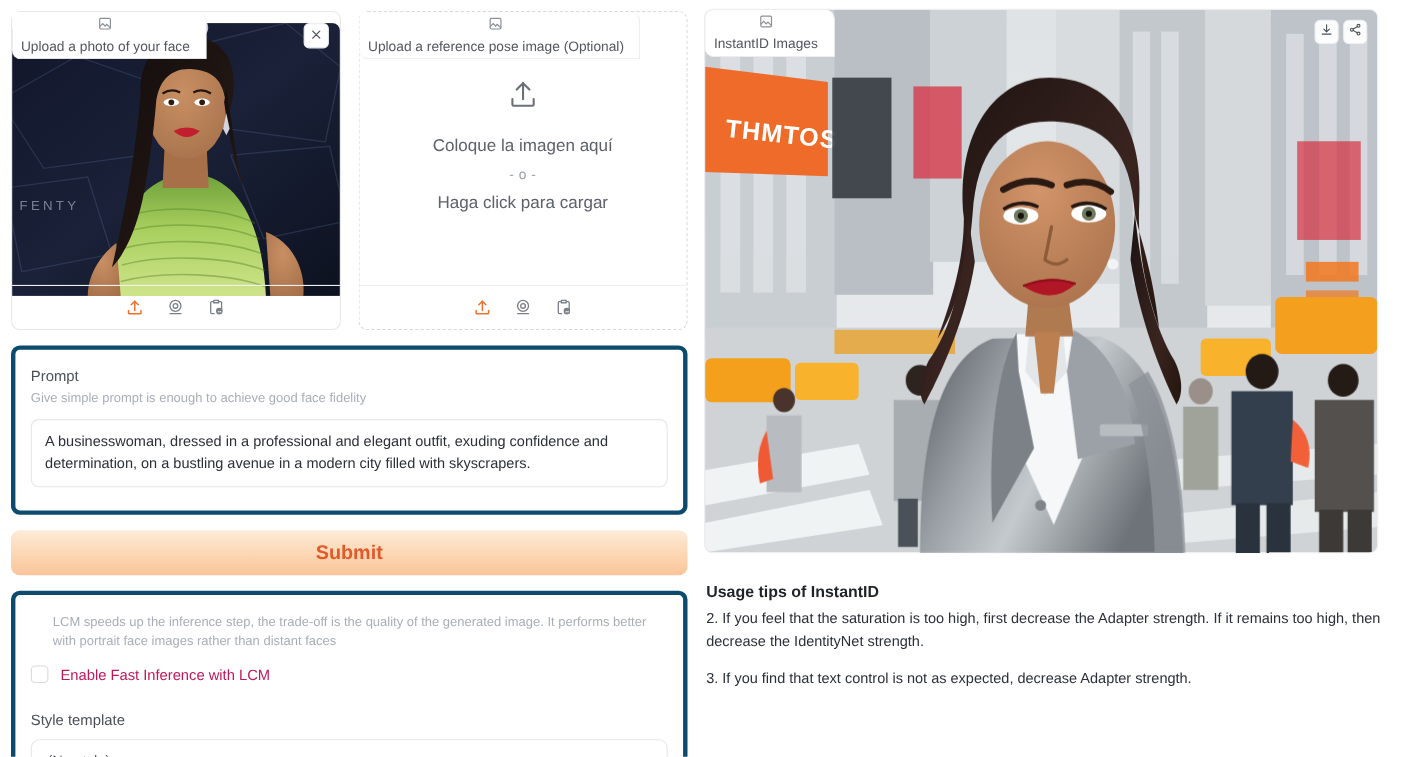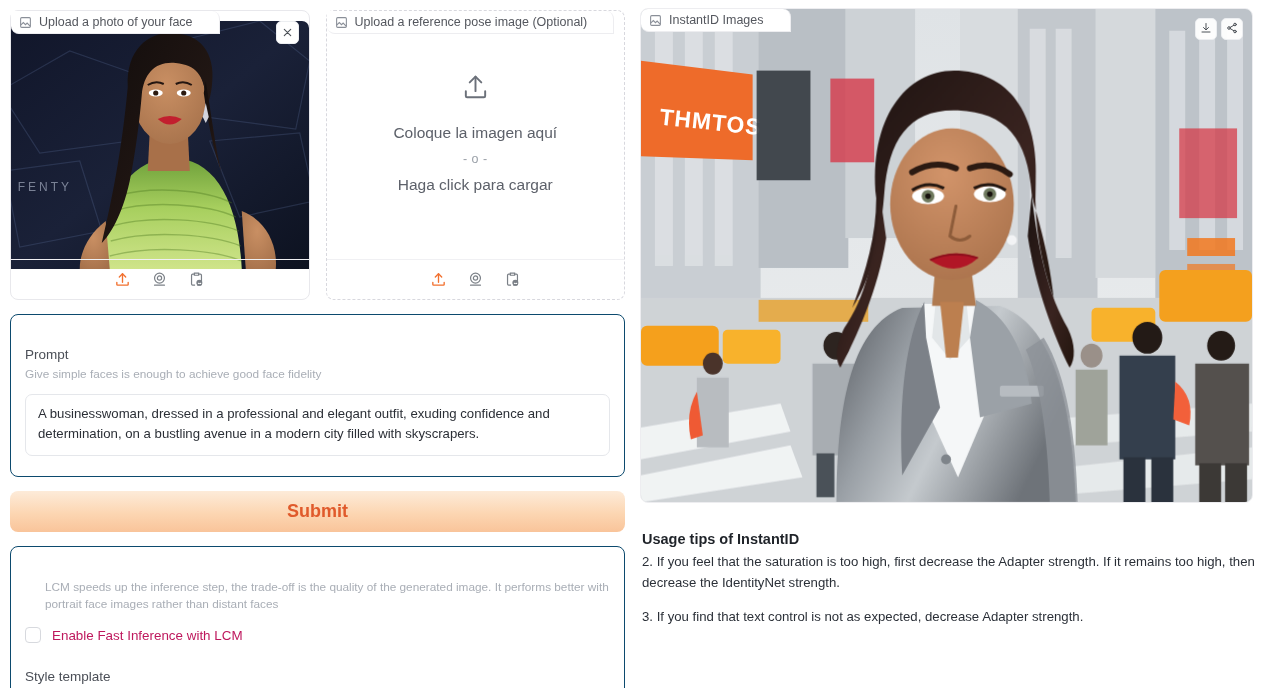--- a/index.html
+++ b/index.html
@@ -31,25 +31,26 @@
   .img-block.dashed { border: 1px dashed #d8d8de; }
 
   .block-label {
     position: absolute;
     top: 0px; left: 0px;
     display: flex; align-items: center; gap: 7px;
     background: #ffffff;
     border: 1px solid #ededf0;
     border-top: none; border-left: none;
     border-radius: 0 8px 0 8px;
-    padding: 4px 26px 4px 8px;
+    padding: 4px 14px 4px 8px;
     font-size: 12.5px;
     color: #54575e;
     z-index: 5;
     white-space: nowrap;
+    flex-direction: column;
   }
   .block-label svg { display:block; }
 
   .close-btn {
     position: absolute;
     top: 10px; right: 10px;
     width: 23px; height: 23px;
     background: #ffffff;
     border: 1px solid #eceef1;
     border-radius: 5px;
@@ -93,24 +94,24 @@
   .dz-toolbar {
     position: absolute; left: 0; right: 0; bottom: 0;
     height: 40px;
     border-top: 1px solid #f0f0f3;
     display: flex; align-items: center; justify-content: center; gap: 20px;
   }
 
   
   .panel {
     margin-top: 14px;
-    border: 1px solid #0c4a6e;
+    border: 4px solid #0c4a6e;
     border-radius: 8px;
     background: #ffffff;
-    padding: 32px 14px 16px 14px;
+    padding: 16px 14px 16px 14px;
   }
   .field-label { font-size: 13.5px; color: #4b4f57; margin-bottom: 4px; }
   .field-info  { font-size: 11.8px; color: #a9aeb6; margin-bottom: 12px; line-height: 16px;}
   .textarea-box {
     width: 100%;
     height: 62px;
     border: 1px solid #e5e7eb;
     border-radius: 7px;
     padding: 9px 12px;
     font-size: 13.2px;
@@ -359,21 +360,21 @@
               <path d="M13.6 18.2l1.6-1.8 1.3 1.2 1.1-1.3 1.4 1.9z" fill="#fff" stroke="none"></path>
             </svg>
           </span>
         </div>
       </div>
     </div>
 
     
     <div class="panel">
       <div class="field-label">Prompt</div>
-      <div class="field-info">Give simple faces is enough to achieve good face fidelity</div>
+      <div class="field-info">Give simple prompt is enough to achieve good face fidelity</div>
       <textarea class="textarea-box" placeholder="" style="">A businesswoman, dressed in a professional and elegant outfit, exuding confidence and determination, on a bustling avenue in a modern city filled with skyscrapers.</textarea>
     </div>
 
     
     <button class="submit-btn">Submit</button>
 
     
     <div class="panel">
       <div class="lcm-note">LCM speeds up the inference step, the trade-off is the quality of the generated image. It performs better with portrait face images rather than distant faces</div>
       <div class="checkbox-row">

